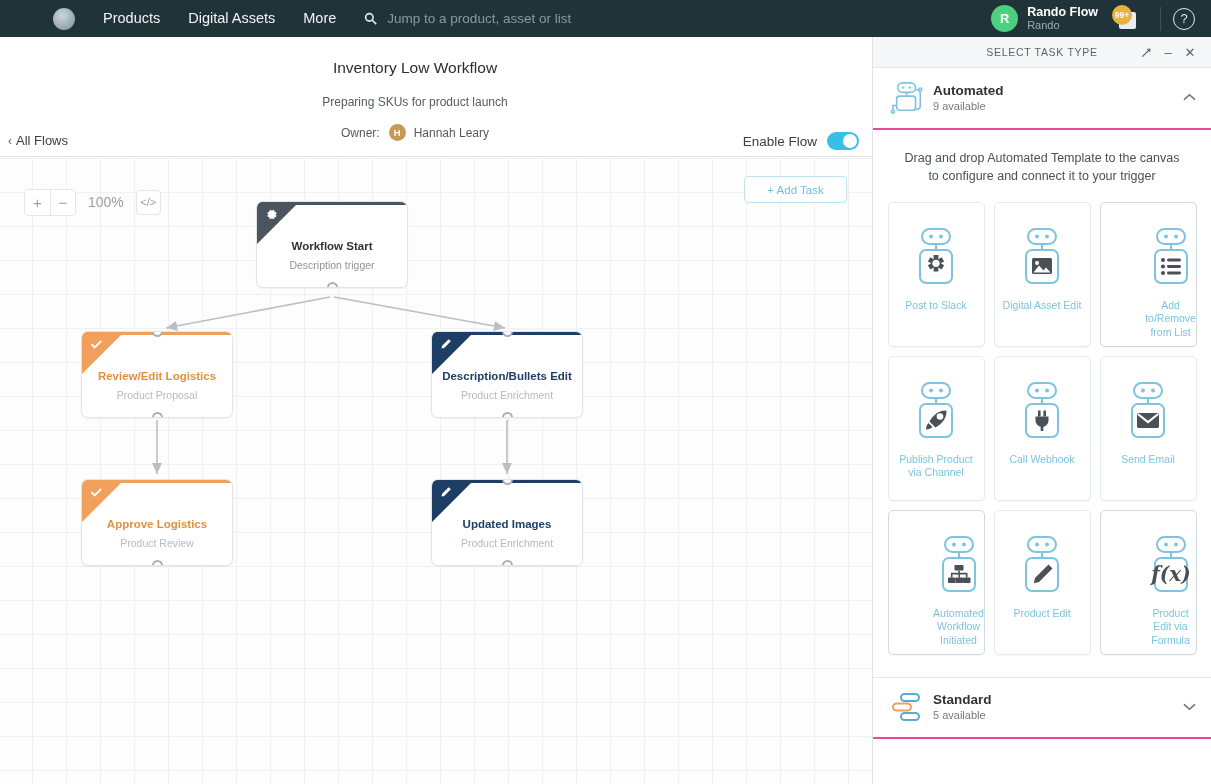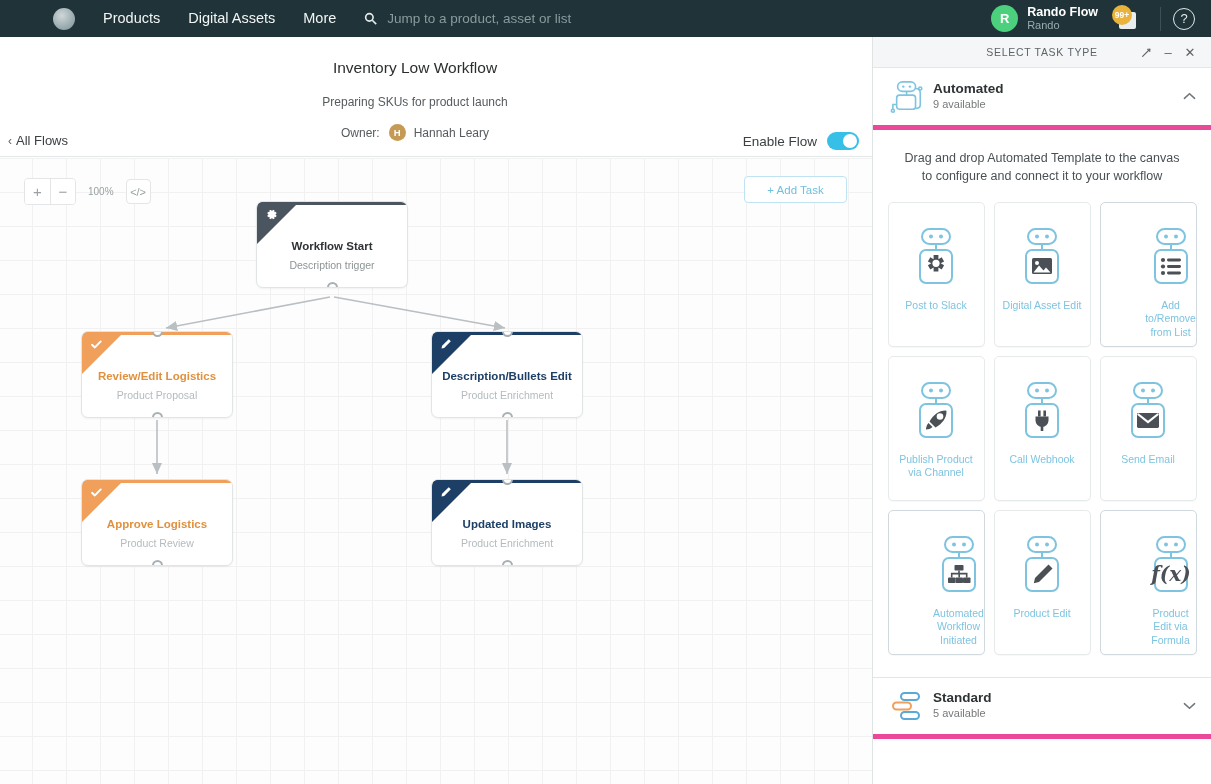--- a/index.html
+++ b/index.html
@@ -118,21 +118,21 @@
   .zoom-tools { position: absolute; left: 24px; top: 20px; display: flex; align-items: center; }
   .zoom-grp {
     display: flex; border: 1px solid #e3e5e6; border-radius: 4px; background: #fff;
     overflow: hidden;
   }
   .zoom-btn {
     width: 25px; height: 25px; display: flex; align-items: center; justify-content: center;
     font-size: 15px; color: #9aa0a3; cursor: pointer; background: #fff;
   }
   .zoom-btn + .zoom-btn { border-left: 1px solid #e3e5e6; }
-  .zoom-pct { font-size: 10px; color: #9aa0a3; margin: 8px 12px; }
+  .zoom-pct { font-size: 14px; color: #9aa0a3; margin: 16px 12px; }
   .code-btn {
     width: 25px; height: 25px; border: 1px solid #e3e5e6; border-radius: 4px; background:#fff;
     display: flex; align-items: center; justify-content: center;
     font-size: 11px; color: #9aa0a3; cursor: pointer;
   }
   .add-task-btn {
     position: absolute; right: 25px; top: 18px; width: 103px; height: 27px;
     border: 1px solid #bfe3f2; border-radius: 4px; background: #ffffff;
     color: #6fbfdd; font-size: 11.5px; display: flex; align-items: center;
     justify-content: center; cursor: pointer;
@@ -182,21 +182,21 @@
   .panel-head-title {
     width: 100%; text-align: center; font-size: 10.5px; letter-spacing: 0.7px;
     color: #5d6468; font-weight: normal;
   }
   .panel-head-actions { position: absolute; right: 10px; top: 0; height: 31px; display: flex; align-items: center; }
   .panel-act { width: 22px; height: 22px; display: flex; align-items: center; justify-content: center;
     color: #5d6468; font-size: 13px; cursor: pointer; }
 
   .section-head {
     height: 62px; display: flex; align-items: center; padding: 0 14px 0 16px;
-    border-bottom: 5px solid #ec4899; background: #fff; cursor: pointer;
+    border-bottom: 2px solid #ec4899; background: #fff; cursor: pointer;
   }
   .section-icon { width: 44px; flex: 0 0 44px; display: flex; align-items: center; }
   .section-txt { flex: 1; line-height: 1.25; }
   .section-title { font-size: 13.5px; font-weight: bold; color: #2e3335; }
   .section-count { font-size: 11px; color: #76797b; }
   .section-chev { color: #6f7679; font-size: 12px; width: 16px; text-align: center; }
 
   .panel-body { padding: 0 14px; }
   .drag-hint {
     text-align: center; font-size: 12.5px; color: #4a5053; line-height: 1.42;
@@ -416,21 +416,21 @@
         <div class="section-count">9 available</div>
       </div>
       <div class="section-chev">
         <svg width="13" height="9" viewBox="0 0 14 9" fill="none" stroke="#6f7679" stroke-width="1.6" stroke-linecap="round">
           <path d="M1.5 6.5 L7 1.5 L12.5 6.5"></path>
         </svg>
       </div>
     </div>
 
     <div class="panel-body">
-      <div class="drag-hint">Drag and drop Automated Template to the canvas to configure and connect it to your workflow</div>
+      <div class="drag-hint">Drag and drop Automated Template to the canvas to configure and connect it to your trigger</div>
 
       <div class="card-grid">
 
         <div class="tpl-card">
           <div class="tpl-icon">
             <svg width="54" height="62" viewBox="0 0 54 62" fill="none" stroke="#7ec4e0" stroke-width="2">
               <rect x="13" y="2" width="28" height="15" rx="7.5"></rect>
               <circle cx="22" cy="9.5" r="2" fill="#7ec4e0" stroke="none"></circle>
               <circle cx="32" cy="9.5" r="2" fill="#7ec4e0" stroke="none"></circle>
               <path d="M27 17 L27 23"></path>

